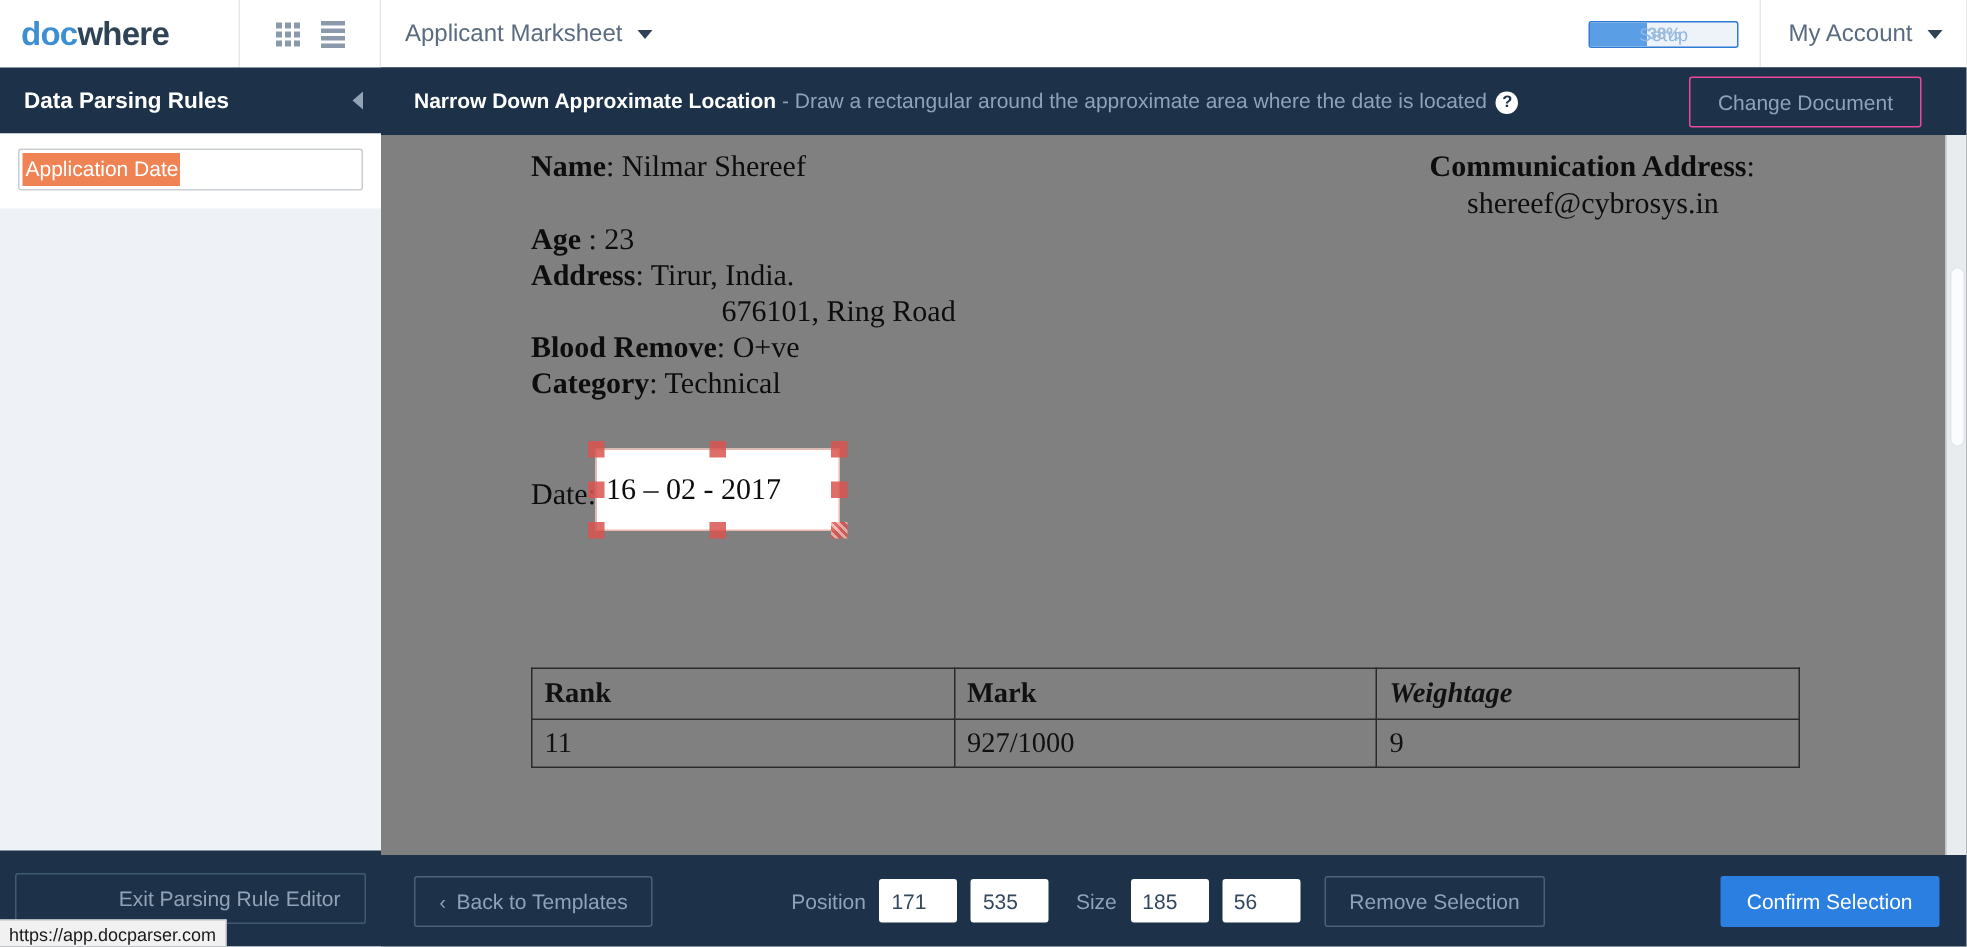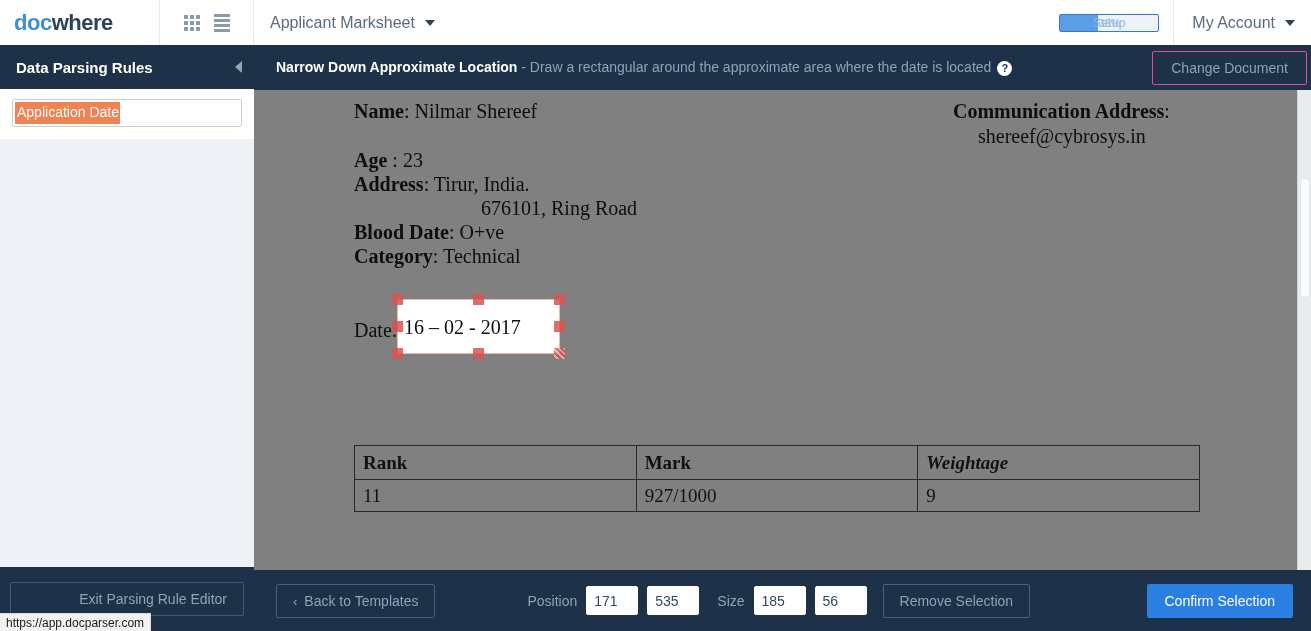--- a/index.html
+++ b/index.html
@@ -125,21 +125,21 @@
     padding: 8px 16px; border-radius: 2px; cursor: pointer;
   }
   .sidebar-footer .btn-outline { width: 234px; text-align: right; }
 
   
   .main {
     position: absolute; left: 254px; top: 45px; width: 1057px; height: 586px;
     background: #1d3149;
   }
   .instr-bar {
-    height: 45px; display: flex; align-items: center; padding: 0 4px 0 22px;
+    height: 45px; display: flex; align-items: center; padding: 0 30px 0 22px;
     background: #1d3149;
   }
   .instr-text { flex: 1 1 auto; font-size: 14px; color: #8ea2b8; }
   .instr-text b { color: #ffffff; font-weight: bold; }
   .help-icon {
     display: inline-flex; align-items: center; justify-content: center;
     width: 15px; height: 15px; border-radius: 50%; background: #ffffff;
     color: #1d3149; font-size: 11px; font-weight: bold; margin-left: 6px;
     vertical-align: middle; cursor: pointer;
   }
@@ -347,21 +347,21 @@
         <div class="doc-line" style="left:100px; top:83px;">
           <b>Address</b><span>:</span>
           <span>Tirur, India.</span>
         </div>
 
         <div class="doc-line" style="left:227px; top:107px;">
           <span>676101, Ring Road</span>
         </div>
 
         <div class="doc-line" style="left:100px; top:131px;">
-          <b>Blood Date</b><span>:</span>
+          <b>Blood Remove</b><span>:</span>
           <span>O+ve</span>
         </div>
 
         <div class="doc-line" style="left:100px; top:155px;">
           <b>Category</b><span>:</span>
           <span>Technical</span>
         </div>
 
         <div class="doc-line" style="left:699px; top:10px;">
           <b>Communication Address</b><span>:</span>

